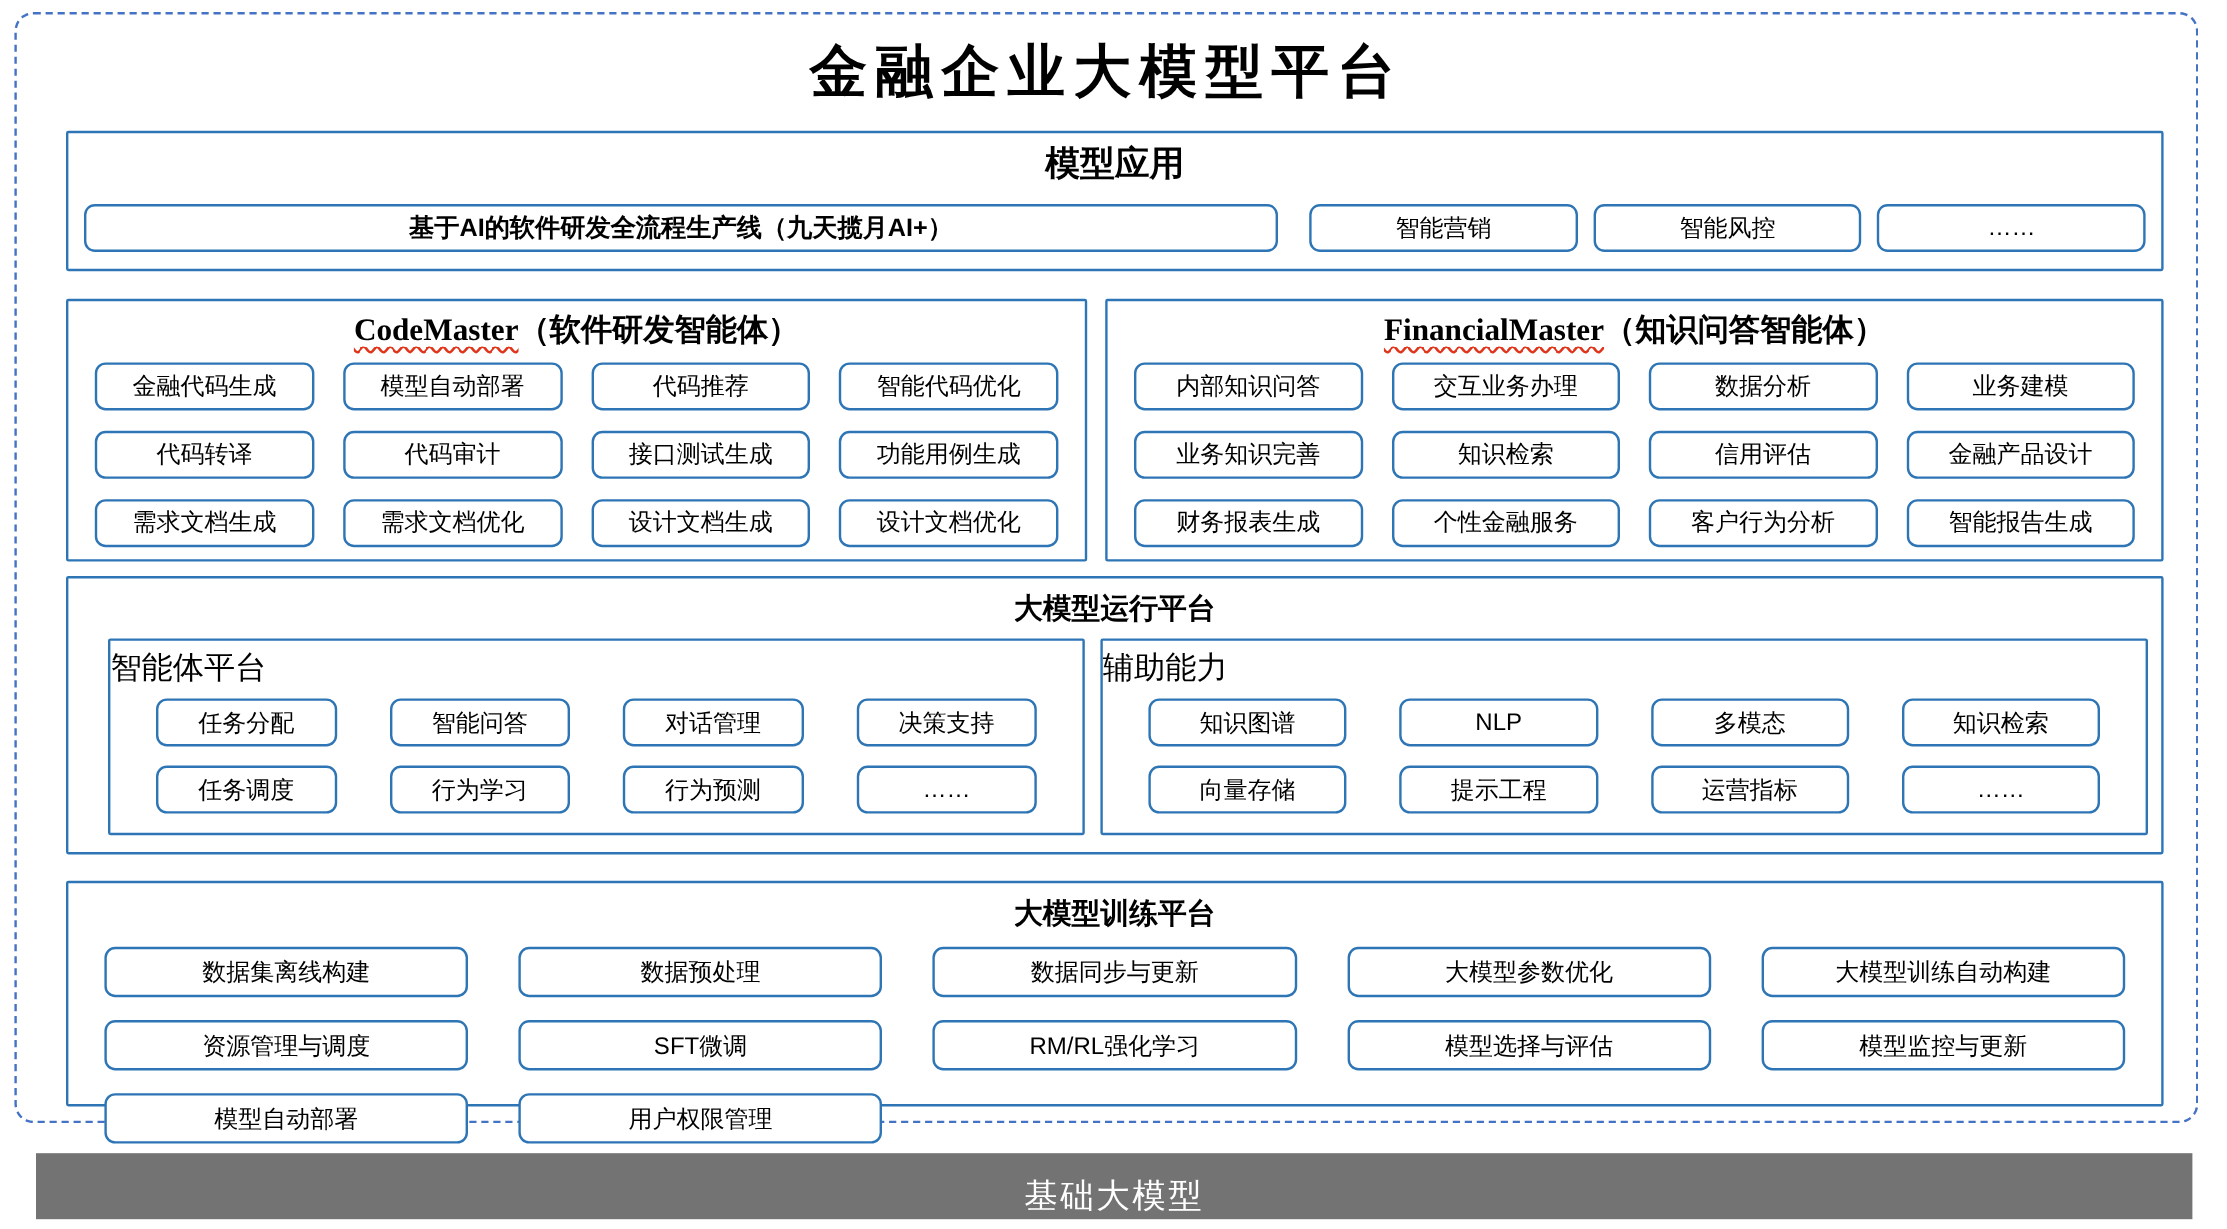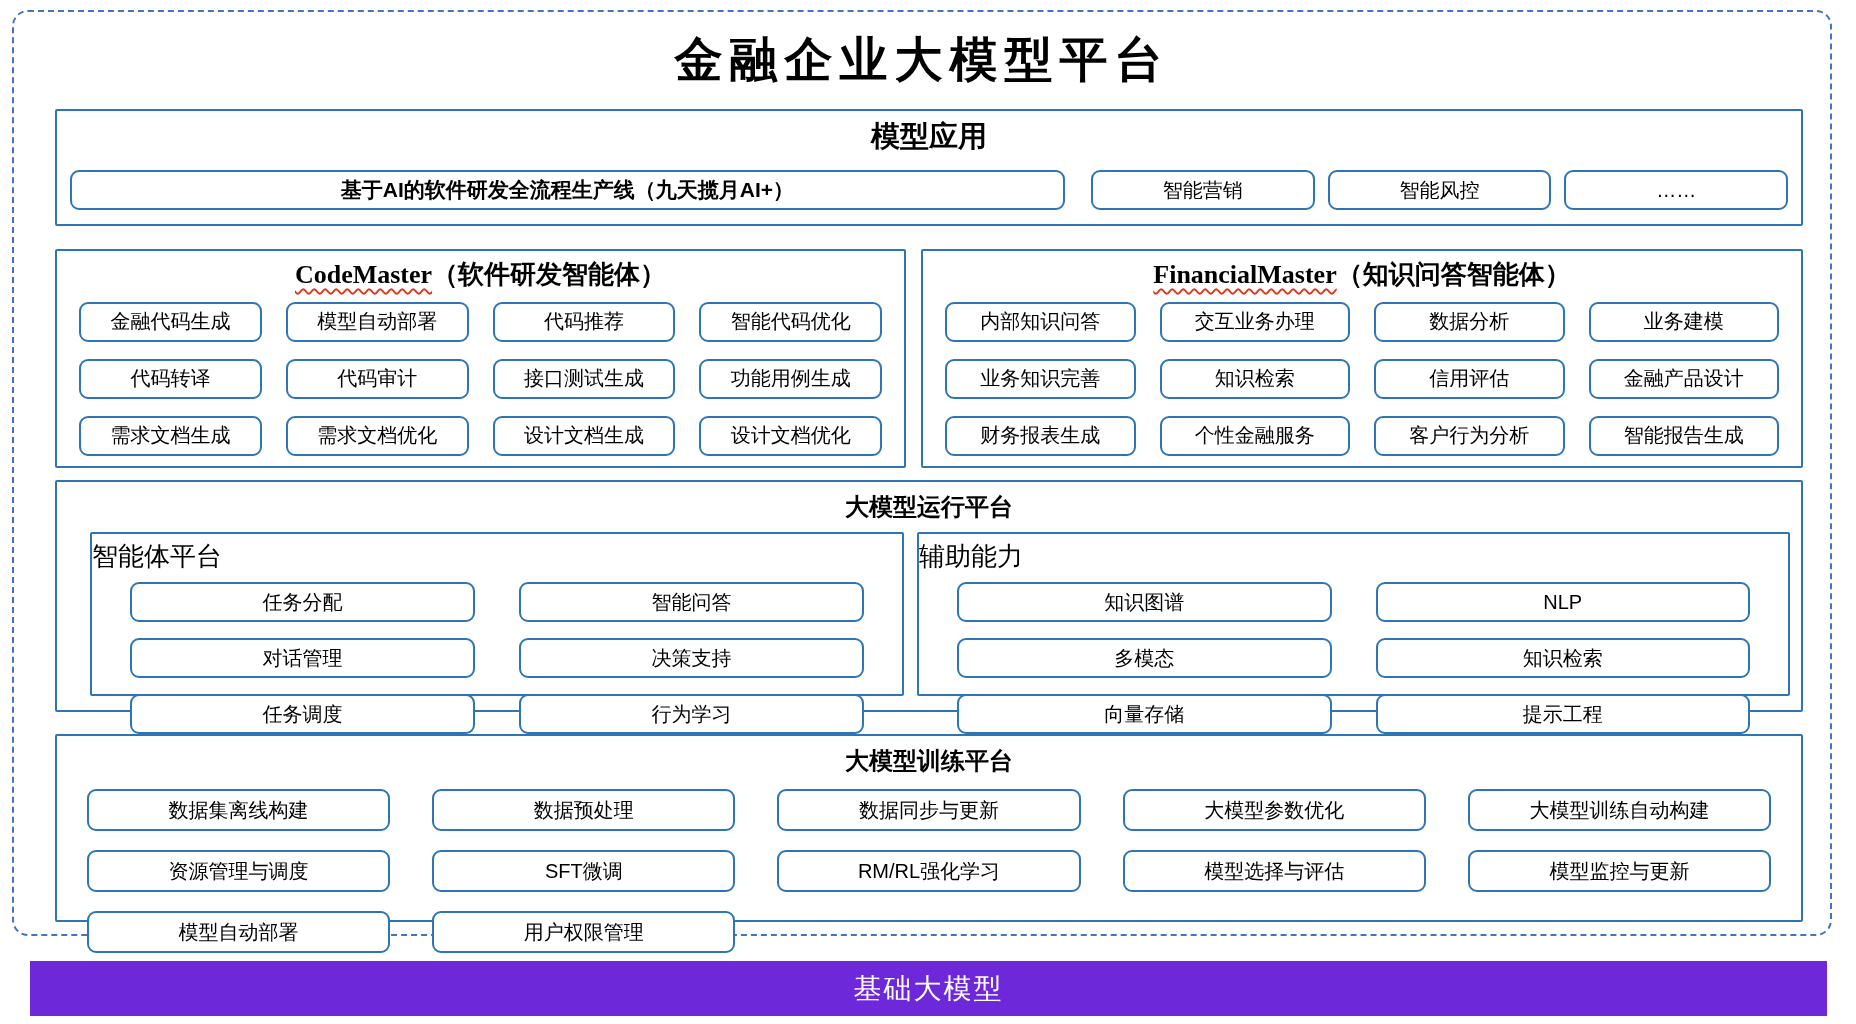--- a/index.html
+++ b/index.html
@@ -36,29 +36,29 @@
   #sec-fin{left:907px;top:237px;width:882px;height:219px;}
   .agent-header{text-align:center;font-weight:700;font-size:26px;padding-top:8px;line-height:1.25;font-family:Liberation Serif, serif;}
   .wavy{text-decoration:underline;text-decoration-style:wavy;text-decoration-color:#E0341B;text-decoration-thickness:2px;text-underline-offset:5px;}
   .grid4x3{display:grid;grid-template-columns:repeat(4,1fr);column-gap:24px;row-gap:17px;padding:10px 22px 0 22px;}
   
   #sec-runtime{left:41px;top:468px;width:1748px;height:232px;}
   .sub{position:absolute;border:2px solid #2E75B6;background:#fff;border-radius:2px;box-sizing:border-box;height:164px;top:50px;}
   #sub-agent{left:33px;width:814px;}
   #sub-aux{left:860px;width:873px;}
   .sub-header{text-align:left;font-weight:400;font-size:26px;padding-top:5px;}
-  .grid4x2{display:grid;grid-template-columns:repeat(2,1fr);column-gap:44px;row-gap:16px;padding:8px 38px 0 38px;}
+  .grid4x2{display:grid;grid-template-columns:repeat(4,1fr);column-gap:44px;row-gap:16px;padding:8px 38px 0 38px;}
   
   #sec-train{left:41px;top:722px;width:1748px;height:188px;}
   .grid6x2{display:grid;grid-template-columns:repeat(5,1fr);column-gap:42px;row-gap:19px;padding:12px 30px 0 30px;}
   .grid6x2 .pill{height:42px;}
   
   #base-bar{
-    position:absolute;left:30px;top:961px;width:1797px;height:55px;background:#6d28d9;
-    display:flex;align-items:center;justify-content:center;color:#fff;font-size:28px;letter-spacing:2px;
+    position:absolute;left:30px;top:961px;width:1797px;height:55px;background:#737373;
+    display:flex;align-items:flex-end;justify-content:center;color:#fff;font-size:28px;letter-spacing:2px;
   }
 </style>
 </head>
 <body>
 
 <div class="frame">
   <div class="title">金融企业大模型平台</div>
 
   <div class="sec" id="sec-app">
     <div class="sec-header">模型应用</div>

